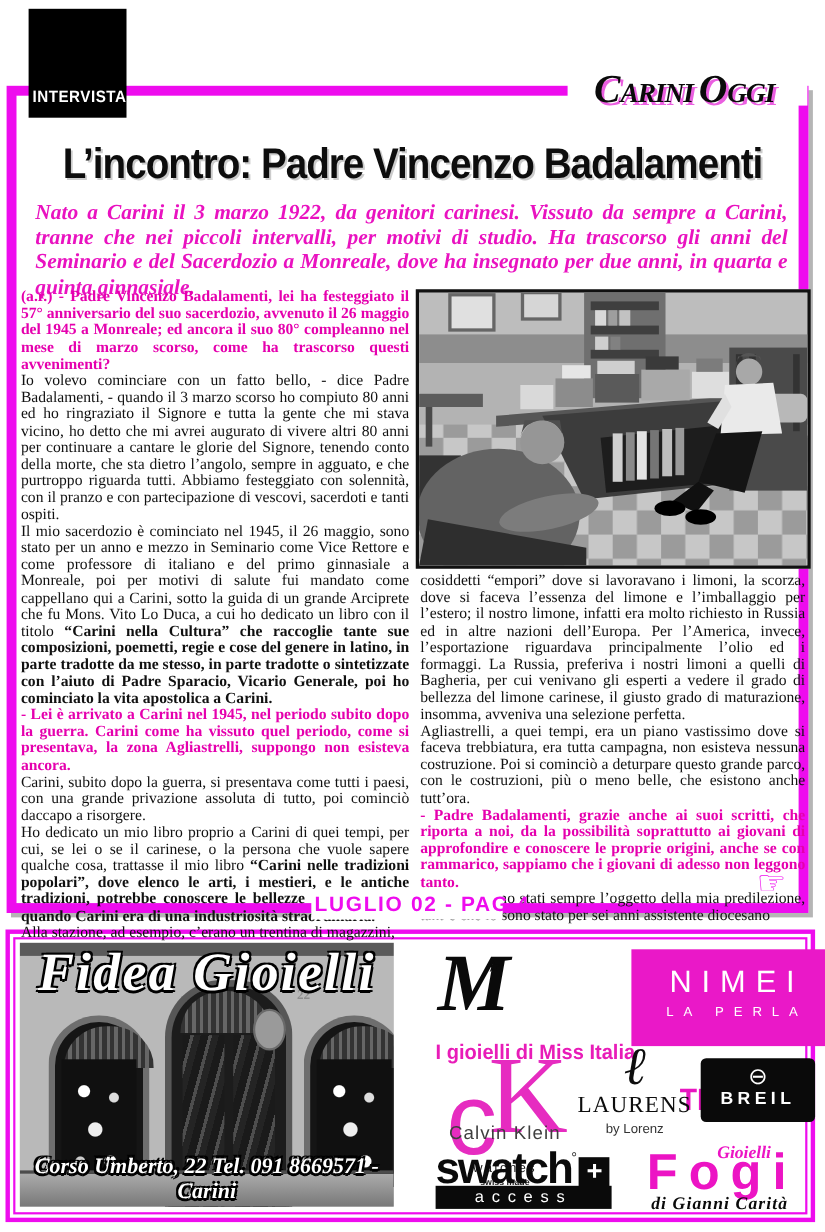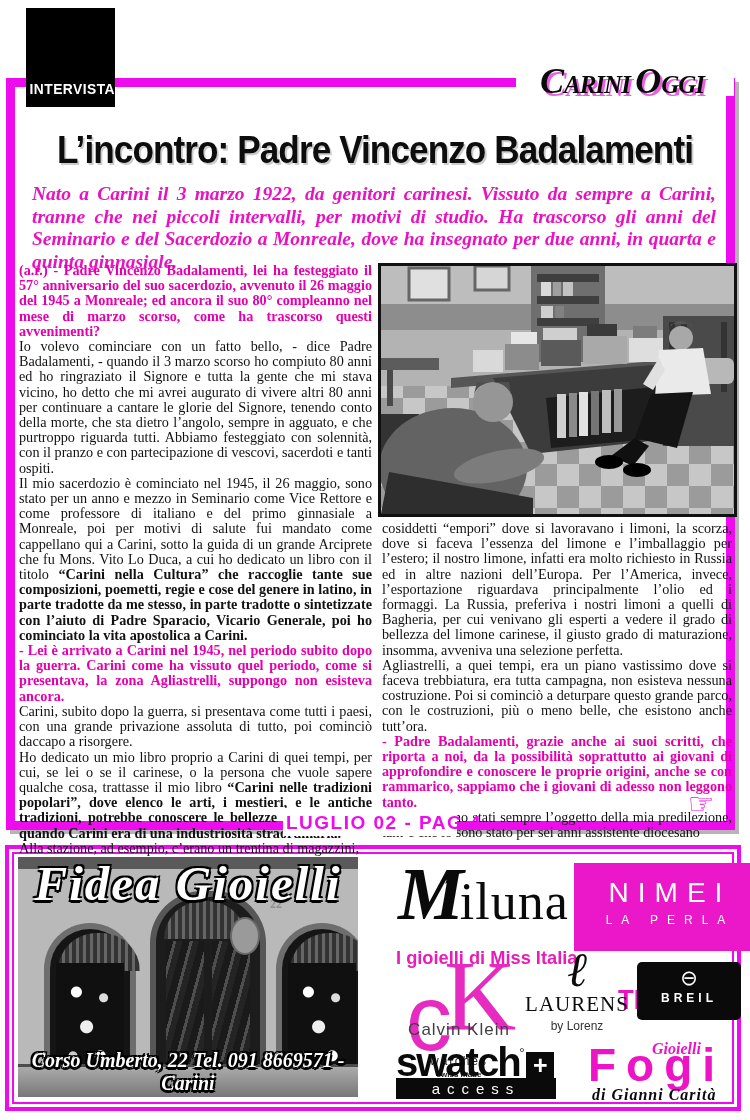--- a/index.html
+++ b/index.html
@@ -104,21 +104,21 @@
          font-family:"Liberation Sans",sans-serif;font-size:12px;letter-spacing:2px;}
   #ck .w2{position:absolute;left:0;top:108px;width:122px;text-align:center;color:#222;
          font-family:"Liberation Sans",sans-serif;font-weight:bold;font-size:8px;}
   #laurens{left:524px;top:948px;width:106px;text-align:center;color:#0d0d0d;}
   #laurens .l{font-family:"Liberation Serif",serif;font-style:italic;font-size:48px;line-height:44px;}
   #laurens .name{display:block;font-family:"Liberation Serif",serif;font-size:21px;letter-spacing:1px;}
   #laurens .by{display:block;font-family:"Liberation Sans",sans-serif;font-size:12px;color:#333;margin-top:2px;}
   #breil{left:637px;top:962px;width:104px;height:58px;background:#0a0a0a;border-radius:5px;
          color:#fff;text-align:center;}
   #breil .ic{display:block;font-size:21px;line-height:26px;margin-top:3px;font-family:"DejaVu Sans",sans-serif;}
-  #breil .name{display:block;font-family:"Liberation Sans",sans-serif;font-weight:bold;font-size:12px;
+  #breil .name{display:block;font-family:"Liberation Sans",sans-serif;font-weight:bold;font-size:16px;
          letter-spacing:4px;}
   #swatch{left:396px;top:1040px;white-space:nowrap;color:#0a0a0a;}
   #swatch .s{font-family:"Liberation Sans",sans-serif;font-weight:bold;font-size:40px;letter-spacing:-2px;}
   #swatch .r{font-size:12px;vertical-align:20px;}
   #swatch .plus{display:inline-block;width:28px;height:28px;background:#0a0a0a;color:#fff;text-align:center;
          font-family:"Liberation Sans",sans-serif;font-weight:bold;font-size:25px;line-height:27px;
          vertical-align:2px;margin-left:2px;}
   #access{left:396px;top:1078px;width:160px;height:21px;background:#0a0a0a;color:#fff;text-align:center;
          font-family:"Liberation Sans",sans-serif;font-size:15px;letter-spacing:7px;line-height:21px;}
   #fogi-gioielli{left:652px;top:1040px;color:#ec14c4;font-family:"Liberation Serif",serif;
@@ -254,21 +254,21 @@
         <div class="f-num">22</div>
         <div class="f-plaque"></div>
         <div class="f-walk"></div>
         <div id="fidea-title" class="f-script">Fidea Gioielli</div>
         <div id="fidea-address" class="f-script">Corso Umberto, 22 Tel. 091 8669571 - Carini</div>
       </div>
 
     </div>
   </div>
 
-  <div id="miluna" class="abs"><span class="m">M</span><span class="star">★</span><span class="rest">iluna</span></div>
+  <div id="miluna" class="abs"><span class="m">M</span><span class="star">★</span></div>
   <div id="miluna-tagline" class="abs">I gioielli di Miss Italia</div>
 
   <div id="nimei" class="abs">
     <span class="n1">NIMEI</span>
     <span class="n2">LA PERLA</span>
   </div>
 
   <div id="tissot-t" class="abs">T</div>
   <div id="tissot" class="abs">TISSOT</div>
 

